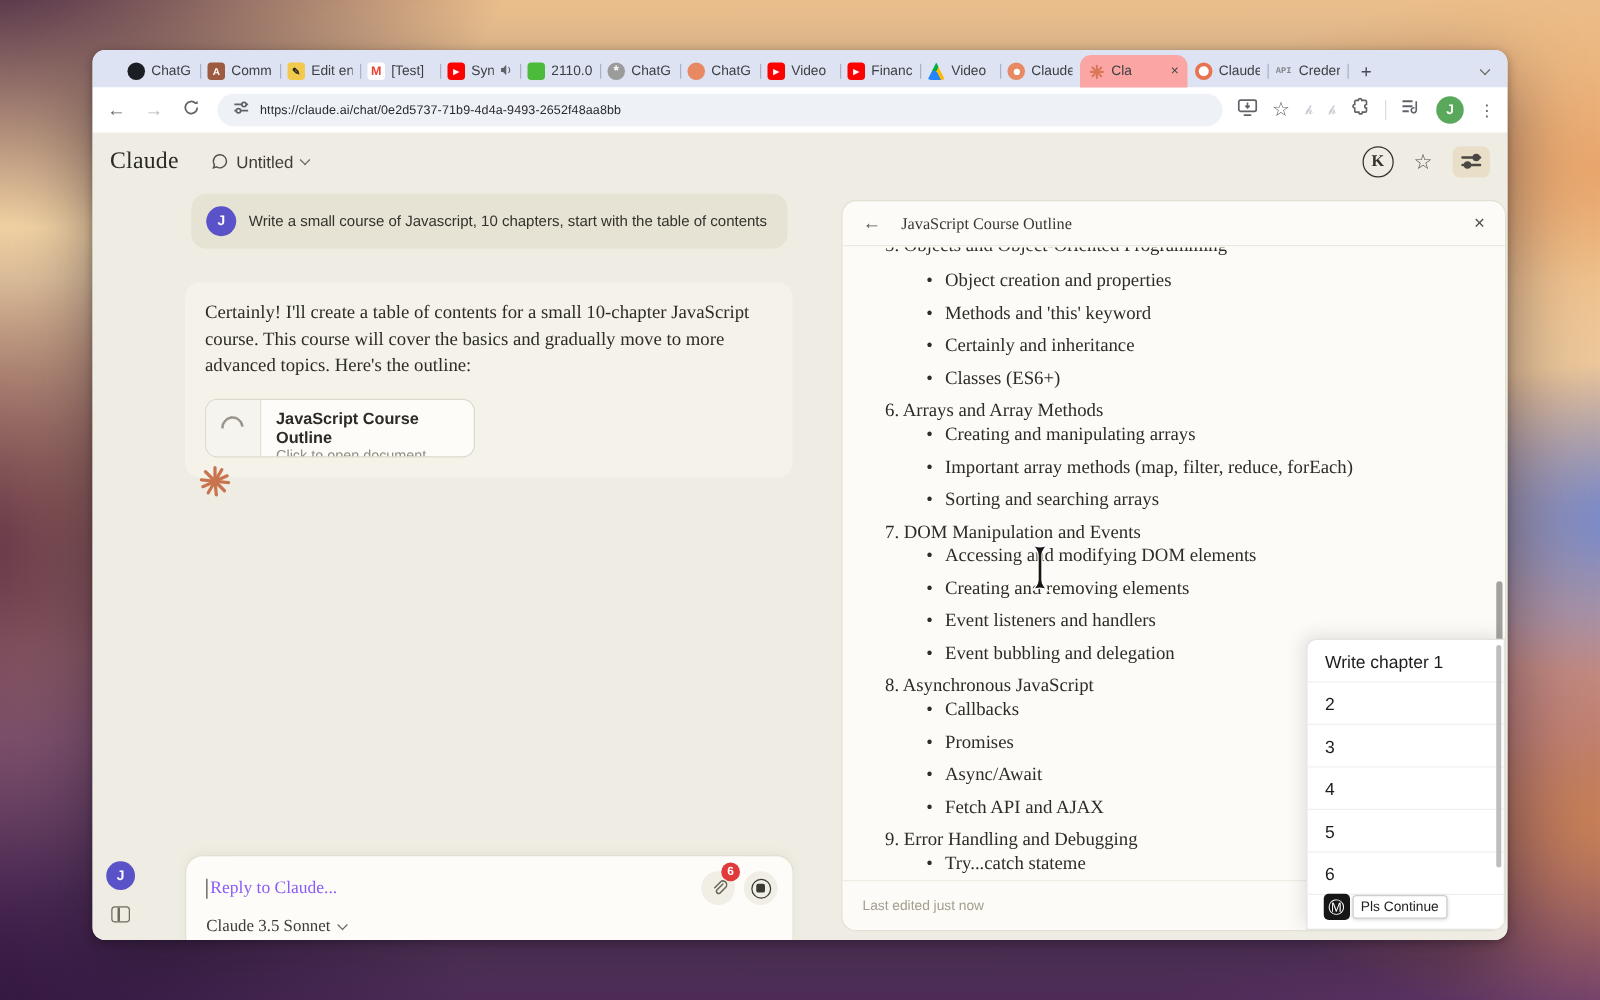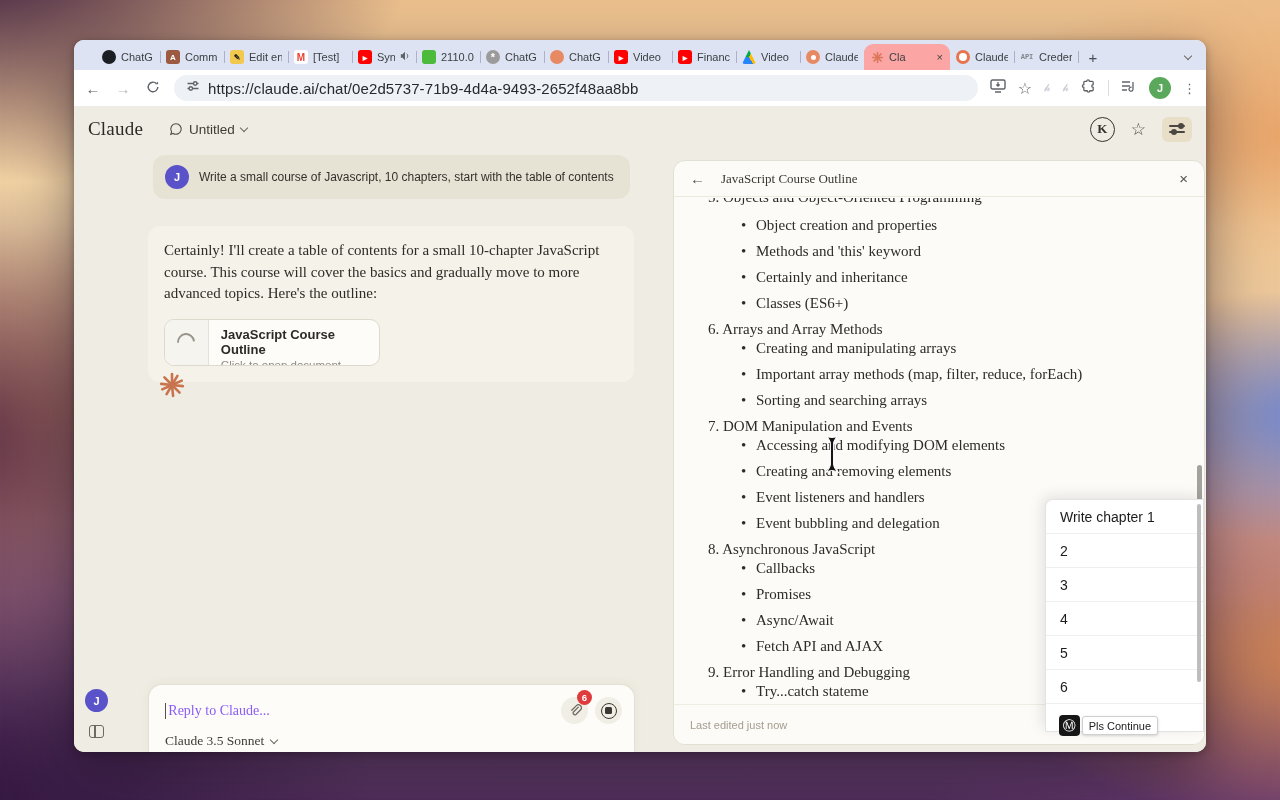--- a/index.html
+++ b/index.html
@@ -42,21 +42,21 @@
            color:#474b54; font-size:15px; }
   .tsearch{ margin-left:auto; margin-bottom:4px; width:20px; height:20px; border-radius:50%;
             display:flex; align-items:center; justify-content:center; }
 
   
   .toolbar{ height:36px; background:#fff; display:flex; align-items:center; padding:0 10px; gap:12px; }
   .navic{ font-size:15px; color:#5f6368; width:18px; text-align:center; }
   .navic.dim{ color:#b3b8bf; }
   .omni{ flex:1; height:26px; background:#eef1f5; border-radius:13px; display:flex; align-items:center;
          gap:8px; padding:0 12px; }
-  .url{ font-size:15px; color:#27292e; letter-spacing:.1px; white-space:nowrap; overflow:hidden; }
+  .url{ font-size:10px; color:#27292e; letter-spacing:.1px; white-space:nowrap; overflow:hidden; }
   .tbright{ display:flex; align-items:center; gap:12px; }
   .faded{ color:#c8ccd3; font-size:10px; }
   .avatar-g{ width:22px; height:22px; border-radius:50%; background:#59a85c; color:#fff; font-size:11px;
              font-weight:bold; display:flex; align-items:center; justify-content:center; }
   .kebab{ color:#5f6368; font-size:13px; letter-spacing:0; }
 
   
   .app{ position:relative; height:646px; background:#efede3; }
   .app-header{ position:absolute; left:0; top:0; right:0; height:46px; display:flex; align-items:center; padding:0 14px; }
   .brand{ font-family:"Liberation Serif",serif; font-size:19px; color:#2c2a26; letter-spacing:.2px; }
@@ -132,21 +132,21 @@
   .dline.tight{ margin-top:-2px; }
   .clipwrap{ height:12px; overflow:hidden; }
   .clipwrap .dline{ margin-top:-11px; }
   .panel-foot{ position:absolute; left:0; right:0; bottom:0; height:40px; border-top:1px solid #efede1;
                display:flex; align-items:center; padding:0 16px; font-size:11px; color:#a39d8e; background:#fcfbf7; }
   .pscroll{ position:absolute; right:2px; top:304px; width:5px; height:62px; border-radius:3px; background:#a4a29c; }
 
   .ibeam{ position:absolute; left:147px; top:272px; z-index:5; }
 
   
-  .overlay{ position:absolute; right:0; bottom:12px; width:159px; height:233px; background:#fff;
+  .overlay{ position:absolute; right:0; bottom:0; width:159px; height:233px; background:#fff;
             border:1px solid #e3e3e3; border-radius:8px 0 0 0; box-shadow:-3px -3px 14px rgba(0,0,0,.10); z-index:4; }
   .ov-item{ height:34px; display:flex; align-items:center; padding-left:14px; font-size:14px; color:#1c1c1c;
             border-bottom:1px solid #efefef; }
   .ov-scroll{ position:absolute; right:2px; top:4px; width:4px; height:178px; background:#bdbdbd; border-radius:2px; }
 
   .cursor-tag{ position:absolute; right:46px; bottom:8px; z-index:6; display:flex; align-items:center; gap:2px; }
   .ktag{ width:21px; height:21px; background:#161616; border-radius:4px; color:#fff; font-size:13px;
          display:flex; align-items:center; justify-content:center; }
   .ktag-label{ background:#fff; border:1px solid #cfcfcf; border-radius:3px; font-size:11px; color:#222;
                padding:2.5px 6px; box-shadow:0 1px 3px rgba(0,0,0,.15); }

